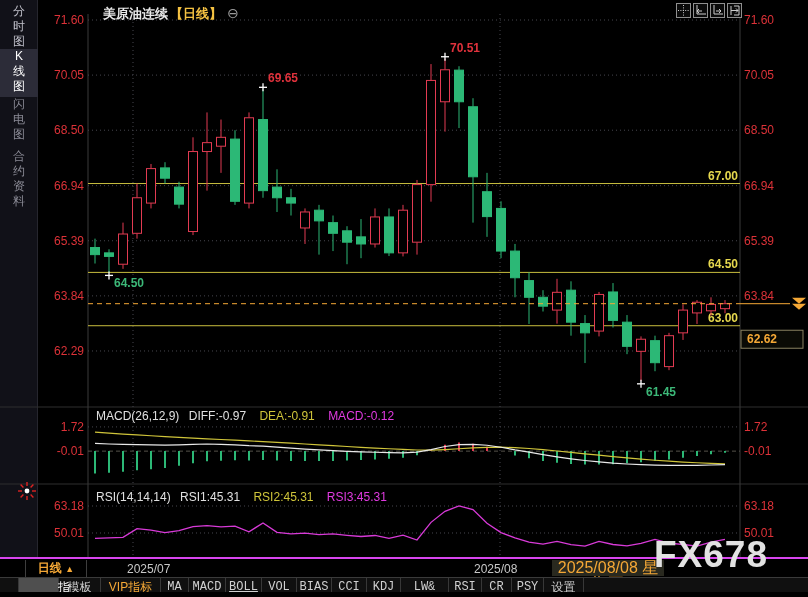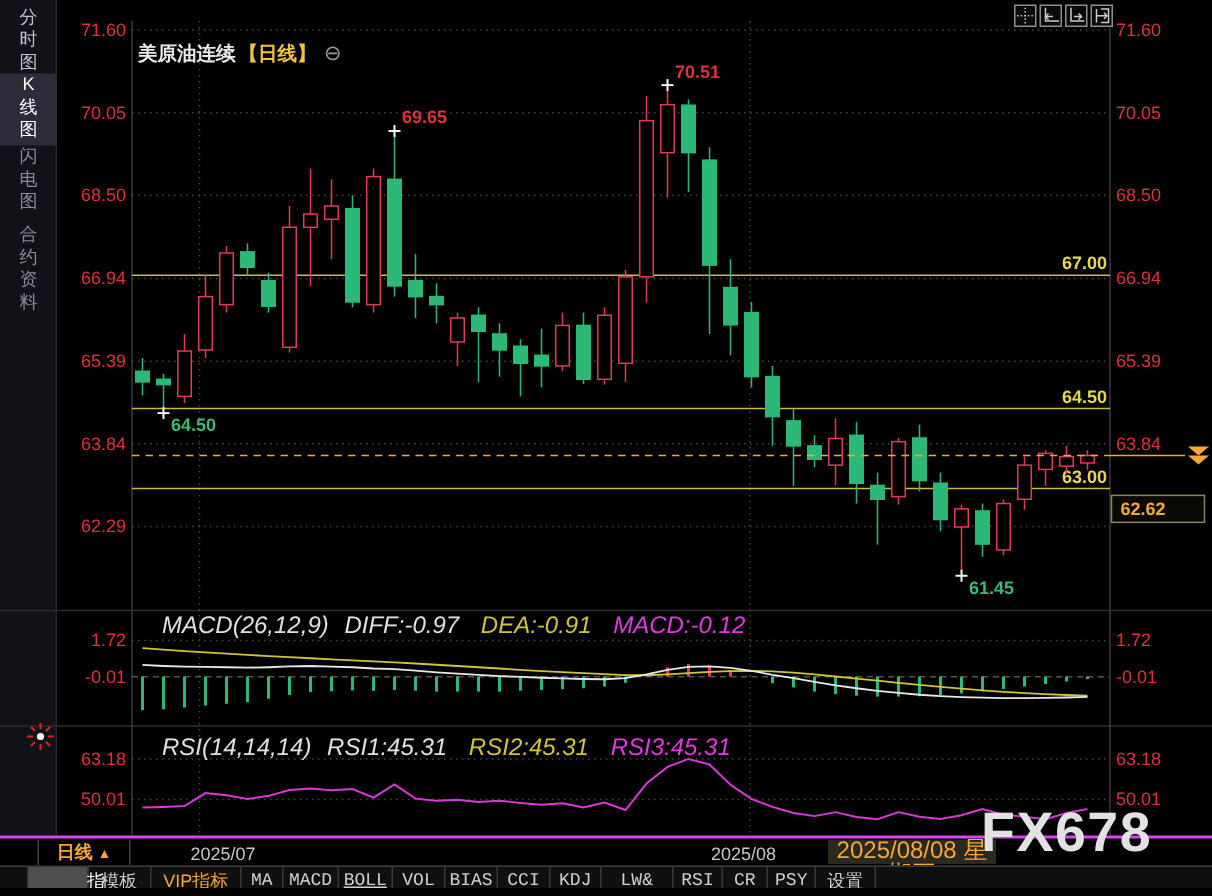--- a/index.html
+++ b/index.html
@@ -7,32 +7,32 @@
        font-family:"Liberation Sans",sans-serif;color:#ddd;}
   
   #sidebar{position:absolute;left:0;top:0;width:38px;height:557px;background:#111118;
            border-right:1px solid #26262e;box-sizing:border-box;}
   .side-item{position:absolute;left:0;width:38px;text-align:center;font-size:12px;
              line-height:15px;color:#c0c0ca;cursor:pointer;}
   .side-item .stack{display:inline-block;width:14px;word-break:break-all;white-space:normal;}
   .side-item.dim{color:#8b8b96;}
   .side-item.selected{background:#2c2c38;color:#ffffff;}
   
-  #header{position:absolute;left:92px;top:5px;font-size:13px;font-weight:bold;z-index:3;margin-top:22px;}
+  #header{position:absolute;left:103px;top:5px;font-size:13px;font-weight:bold;z-index:3;}
   #header .t{color:#e8e8e8;}
   #header .p{color:#f5c242;margin-left:2px;}
   #header .z{color:#9a9a9a;font-weight:normal;font-size:14px;margin-left:5px;cursor:pointer;}
   
   #toolbar{position:absolute;left:676px;top:3px;display:flex;gap:2px;z-index:3;}
   .tool{width:15px;height:15px;border:1px solid #8f8f8f;background:#0a0a0a;box-sizing:border-box;
         display:flex;align-items:center;justify-content:center;cursor:pointer;}
   
   #chart-svg{position:absolute;left:0;top:0;z-index:1;}
   
-  .ind-header{position:absolute;left:108px;font-size:16px;z-index:3;white-space:nowrap;font-style:italic;}
+  .ind-header{position:absolute;left:96px;font-size:12px;z-index:3;white-space:nowrap;}
   .ind-header .w{color:#e0e0e0;}
   .ind-header .y{color:#cfc43a;margin-left:10px;}
   .ind-header .m{color:#e03ae0;margin-left:10px;}
   
   #live-marker{position:absolute;left:17px;top:481px;z-index:4;}
   
   #time-row{position:absolute;left:0;top:557px;width:808px;height:20px;background:#000;
             border-top:2px solid #d946ef;box-sizing:border-box;z-index:3;}
   #period-cell{position:absolute;left:25px;top:1px;width:60px;height:17px;border-left:1px solid #3e3e3e;
                border-right:1px solid #3e3e3e;color:#f5a836;font-weight:bold;font-size:12px;

